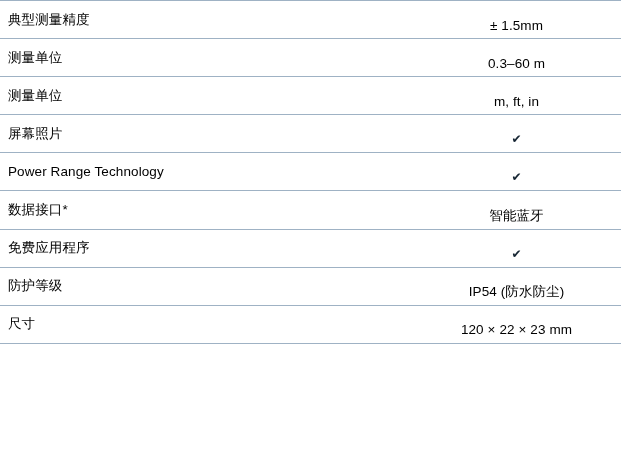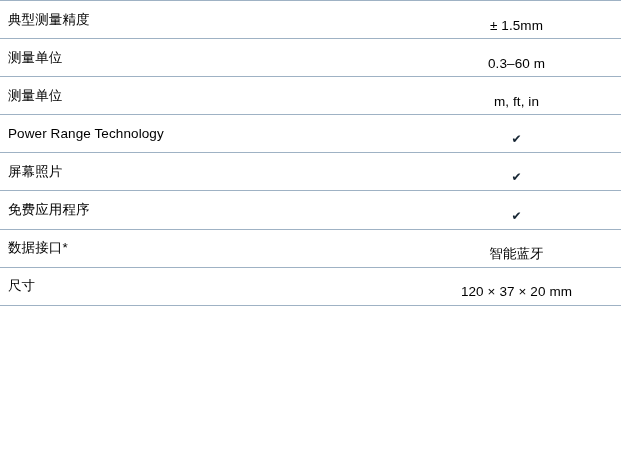--- a/index.html
+++ b/index.html
@@ -63,33 +63,37 @@
     </tr>
     <tr>
       <td class="label">测量单位</td>
       <td class="value">0.3–60 m</td>
     </tr>
     <tr>
       <td class="label">测量单位</td>
       <td class="value">m, ft, in</td>
     </tr>
     <tr>
-      <td class="label">Power Range Technology</td>
-      <td class="value check">✔</td>
-    </tr>
-    <tr>
       <td class="label">屏幕照片</td>
       <td class="value check">✔</td>
     </tr>
     <tr>
-      <td class="label">免费应用程序</td>
+      <td class="label">Power Range Technology</td>
       <td class="value check">✔</td>
     </tr>
     <tr>
       <td class="label">数据接口*</td>
       <td class="value">智能蓝牙</td>
     </tr>
     <tr>
+      <td class="label">免费应用程序</td>
+      <td class="value check">✔</td>
+    </tr>
+    <tr>
+      <td class="label">防护等级</td>
+      <td class="value">IP54 (防水防尘)</td>
+    </tr>
+    <tr>
       <td class="label">尺寸</td>
-      <td class="value">120 × 37 × 20 mm</td>
+      <td class="value">120 × 22 × 23 mm</td>
     </tr>
   </tbody>
 </table>
 
 </body></html>

